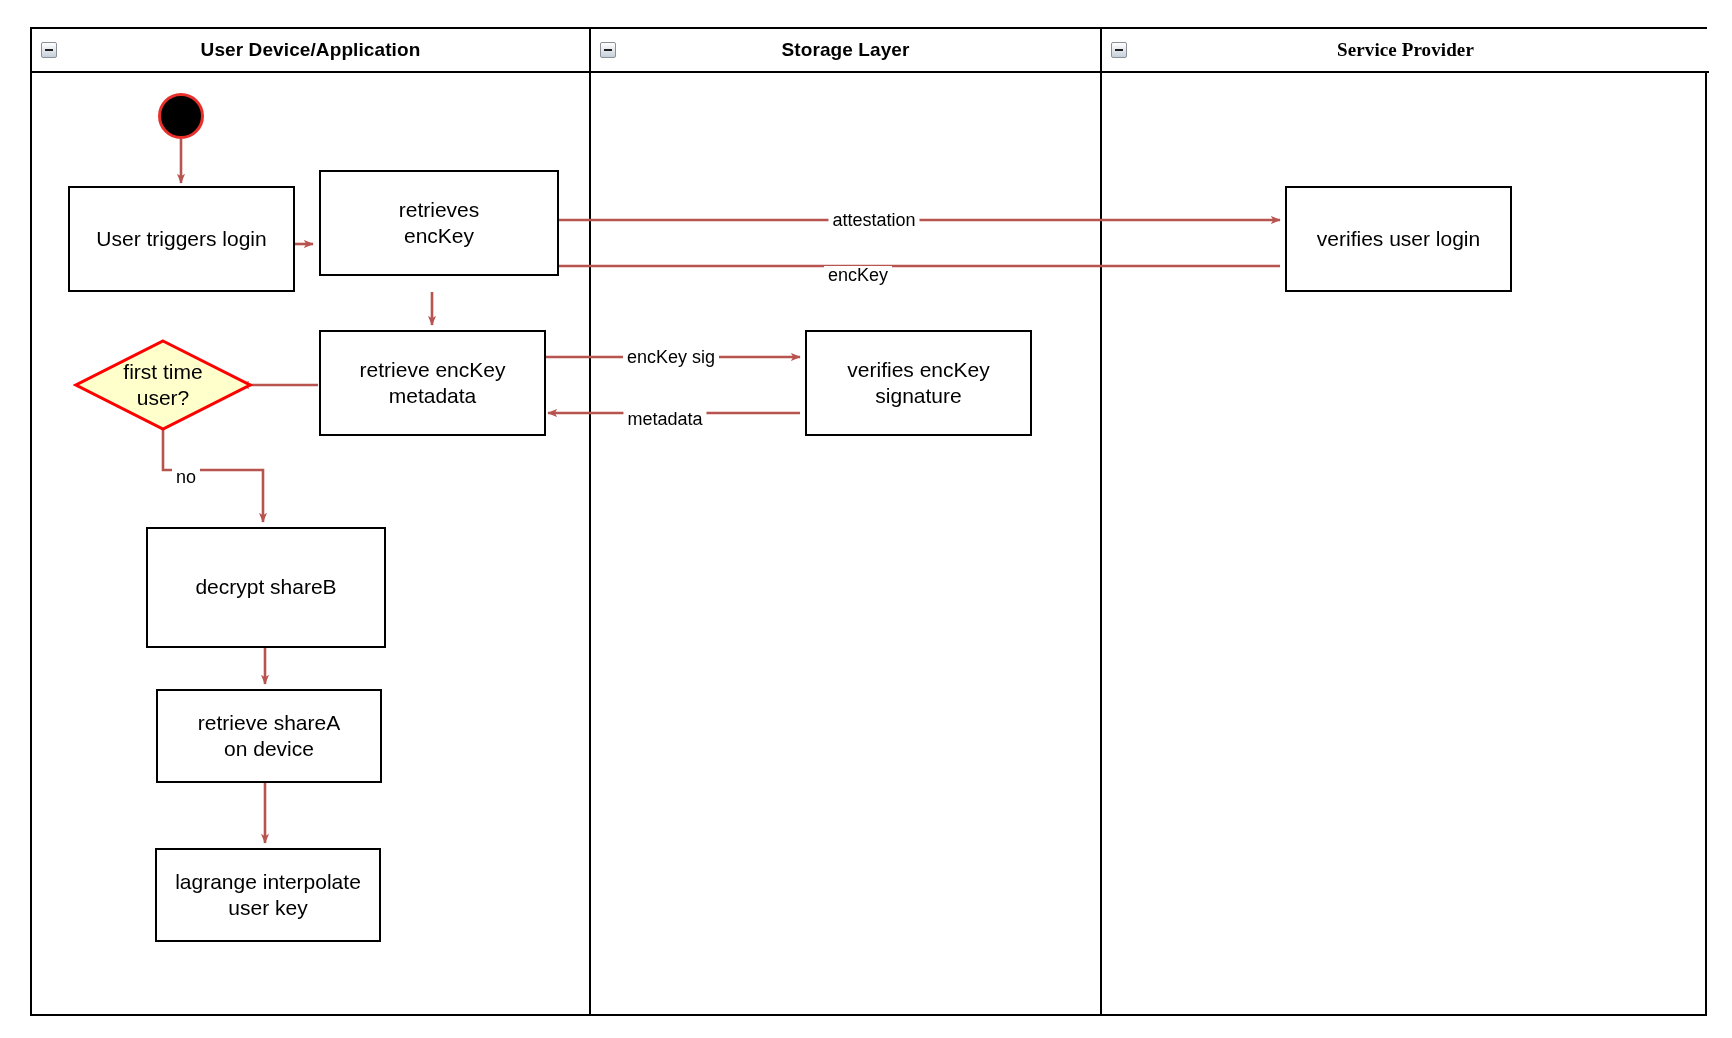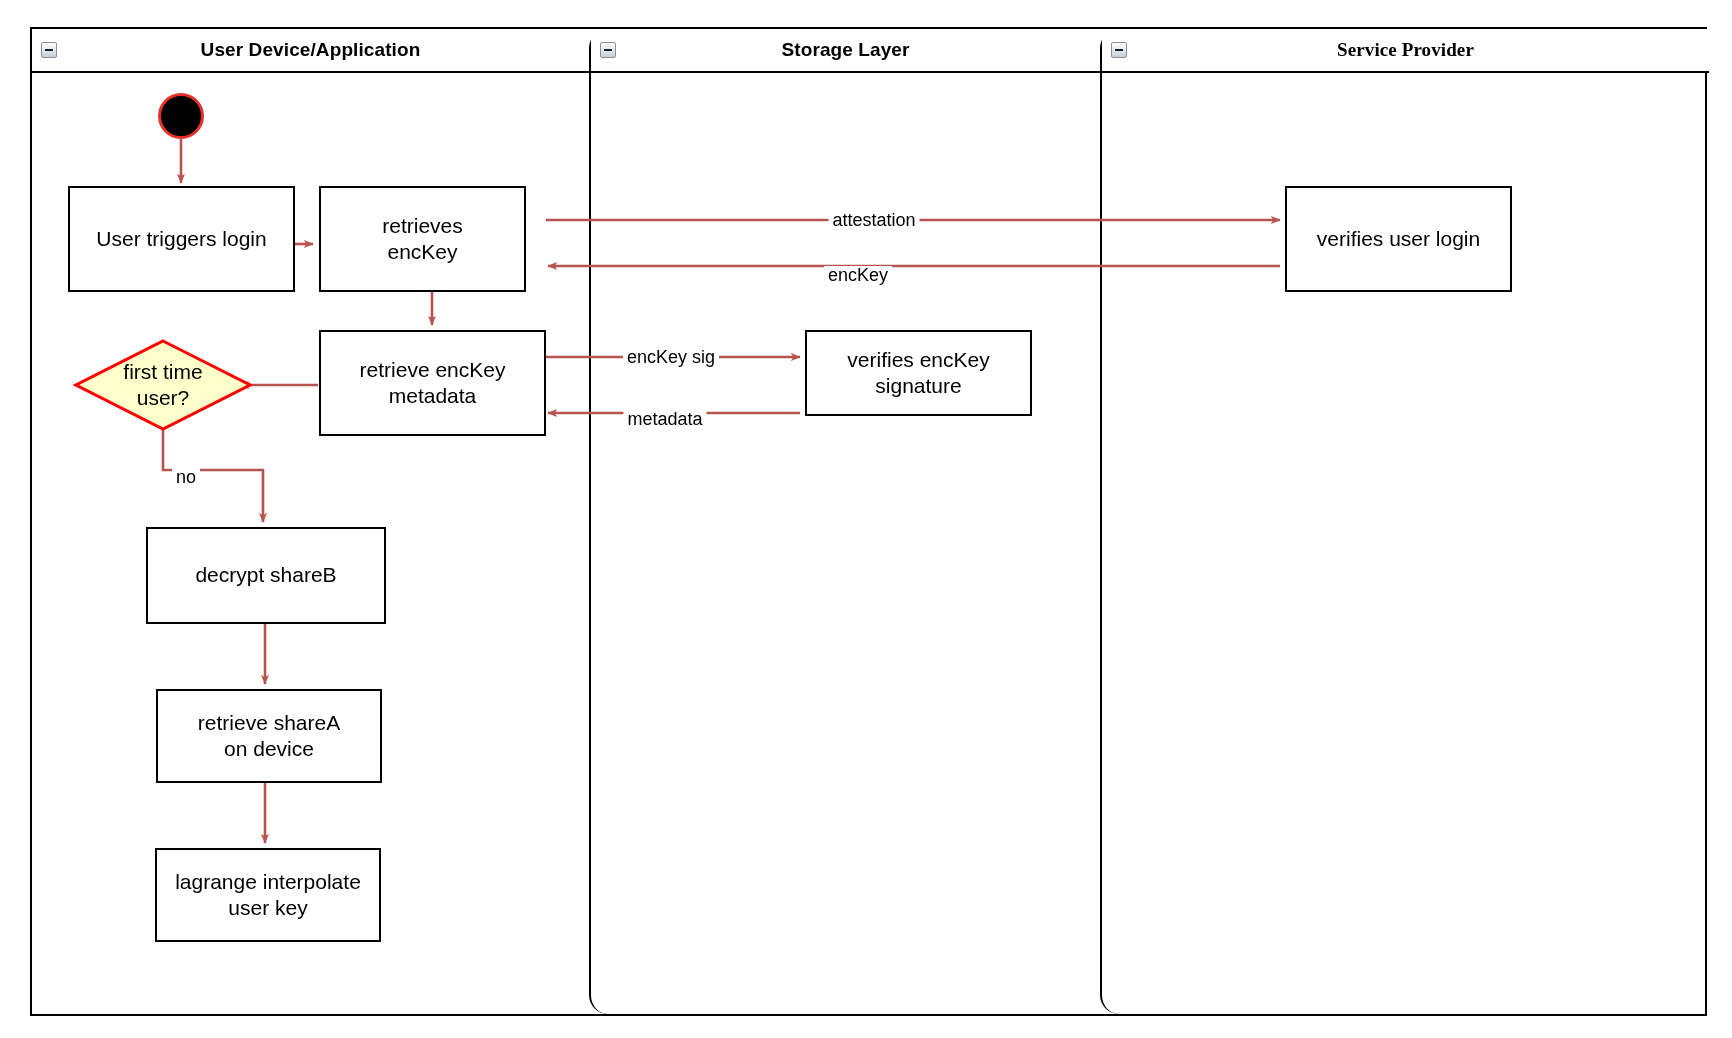--- a/index.html
+++ b/index.html
@@ -32,21 +32,21 @@
     text-align: right;
   }
 
   .lane {
     position: absolute;
     top: 0;
     height: 100%;
     box-sizing: border-box;
     background: transparent;
   }
-  .lane.divider-left { border-left: 2px solid #000000; border-radius: 19px; }
+  .lane.divider-left { border-left: 2px solid #000000; }
 
   .lane-header {
     position: absolute;
     top: 0;
     left: 0;
     width: 100%;
     height: 44px;
     box-sizing: border-box;
     border-bottom: 2px solid #000000;
     display: flex;
@@ -222,40 +222,40 @@
   <div class="edge-label" style="left:671px; top:357px;">encKey sig</div>
 
   <div class="edge-label" style="left:665px; top:419px;">metadata</div>
 
   <div class="edge-label" style="left:186px; top:477px;">no</div>
 
   <div class="start-node" style="left:158px; top:93px;"></div>
 
   <div class="node" style="left:68px; top:186px; width:227px; height:106px;">User triggers login</div>
 
-  <div class="node" style="left:319px; top:186px; width:207px; height:106px;">retrieves
+  <div class="node" style="left:319px; top:170px; width:240px; height:106px;">retrieves
 encKey</div>
 
   <div class="node" style="left:1285px; top:186px; width:227px; height:106px;">verifies user login</div>
 
   <div class="node" style="left:319px; top:330px; width:227px; height:106px;">retrieve encKey
 metadata</div>
 
-  <div class="node" style="left:805px; top:330px; width:227px; height:86px;">verifies encKey
+  <div class="node" style="left:805px; top:330px; width:227px; height:106px;">verifies encKey
 signature</div>
 
   <div class="diamond-wrap" style="left:73px; top:338px; width:180px; height:94px;">
     <svg class="diamond-svg" width="180" height="94" viewBox="0 0 180 94">
       <polygon points="90,3 177,47 90,91 3,47" fill="#ffffcc" stroke="#ff0000" stroke-width="3"></polygon>
     </svg>
     <div class="diamond-label">first time
 user?</div>
   </div>
 
-  <div class="node" style="left:146px; top:527px; width:240px; height:97px;">decrypt shareB</div>
+  <div class="node" style="left:146px; top:527px; width:240px; height:121px;">decrypt shareB</div>
 
   <div class="node" style="left:155px; top:848px; width:226px; height:94px;">lagrange interpolate
 user key</div>
 
   <div class="node" style="left:156px; top:689px; width:226px; height:94px;">retrieve shareA
 on device</div>
 
 </div>
 
 </body></html>

